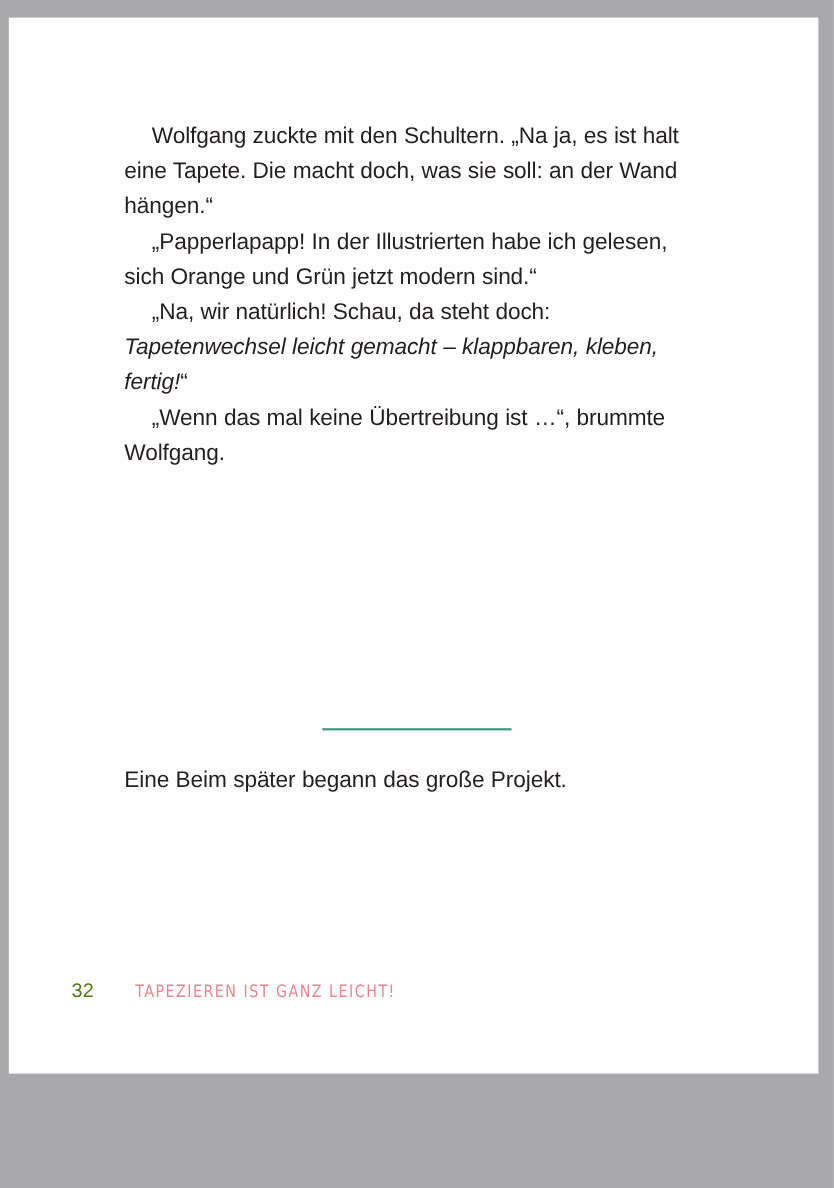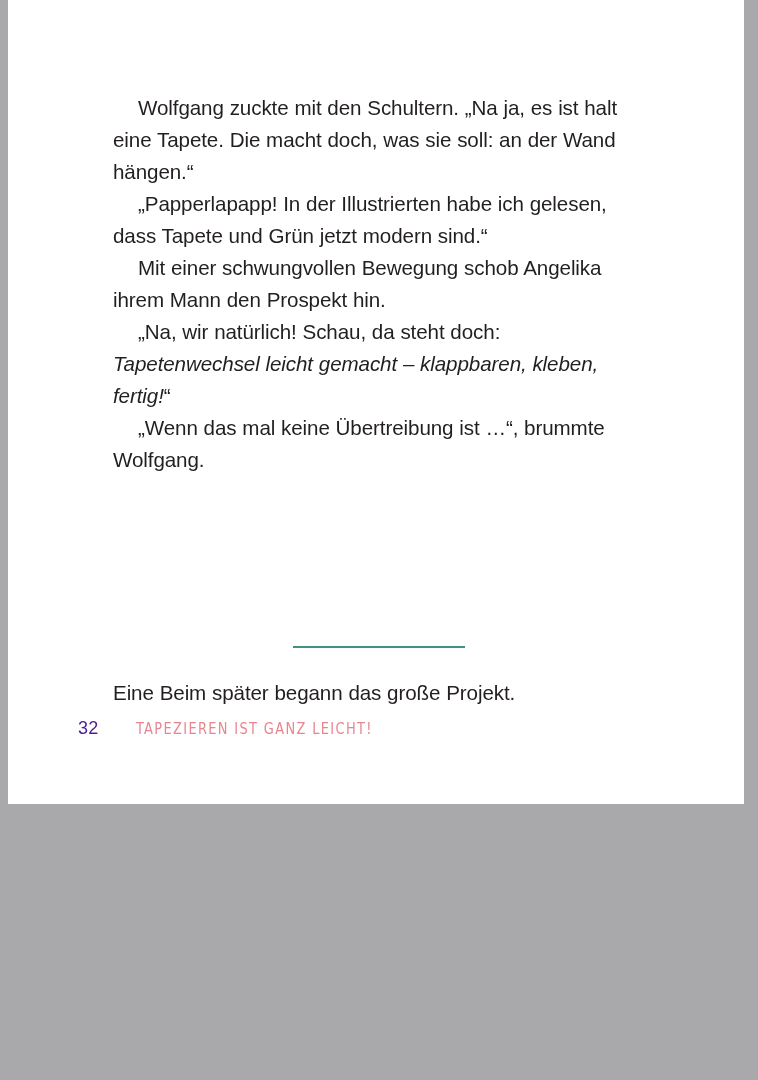--- a/index.html
+++ b/index.html
@@ -12,23 +12,23 @@
     height: 1080px;
     background: #a9a9ab;
     font-family: "Liberation Sans", sans-serif;
     overflow: hidden;
   }
 
   
   .page-frame {
     position: absolute;
     left: 8px;
-    top: 0;
+    top: 16px;
     width: 736px;
-    height: 804px;
+    height: 960px;
     background: #ffffff;
     box-sizing: border-box;
     overflow: hidden;
   }
 
   
   .text-column {
     position: absolute;
     left: 105px;   
     top: 92px;
@@ -109,32 +109,31 @@
     font-weight: 400;
   }
 </style>
 </head>
 <body style="background: rgb(169, 169, 171);">
 
 <div class="page-frame" style="background: rgb(255, 255, 255);">
 
   <div class="text-column">
       <p class="body-par indent">Wolfgang zuckte mit den Schultern. „Na ja, es ist halt eine Tapete. Die macht doch, was sie soll: an der Wand hängen.“</p>
-      <p class="body-par indent">„Papperlapapp! In der Illustrierten habe ich gelesen, dass Tapete und Grün jetzt modern sind.“</p>
-      <p class="body-par indent">Mit einer schwungvollen Bewegung schob Angelika ihrem Mann den Prospekt hin.</p>
+      <p class="body-par indent">„Papperlapapp! In der Illustrierten habe ich gelesen, sich Orange und Grün jetzt modern sind.“</p>
       <p class="body-par indent">„Na, wir natürlich! Schau, da steht doch: <em class="title-italic">Tapetenwechsel leicht gemacht – klappbaren, kleben, fertig!</em>“</p>
       <p class="body-par indent">„Wenn das mal keine Übertreibung ist …“, brummte Wolfgang.</p>
     </div>
 
   <div class="separator-wrap">
     <div class="separator-rule" style="background: rgb(62, 148, 128); width: 172px;"></div>
   </div>
 
   <div class="text-column-2">
       <p class="body-par no-indent">Eine Beim später begann das große Projekt.</p>
     </div>
 
   <div class="page-footer">
-    <span class="folio" style="color: #4c1d95; margin-left: 13px;">32</span>
+    <span class="folio" style="color: #4d7c0f;">32</span>
     <span class="running-head" style="color: rgb(231, 134, 143);">Tapezieren ist ganz leicht!</span>
   </div>
 
 </div>
 
 </body></html>

